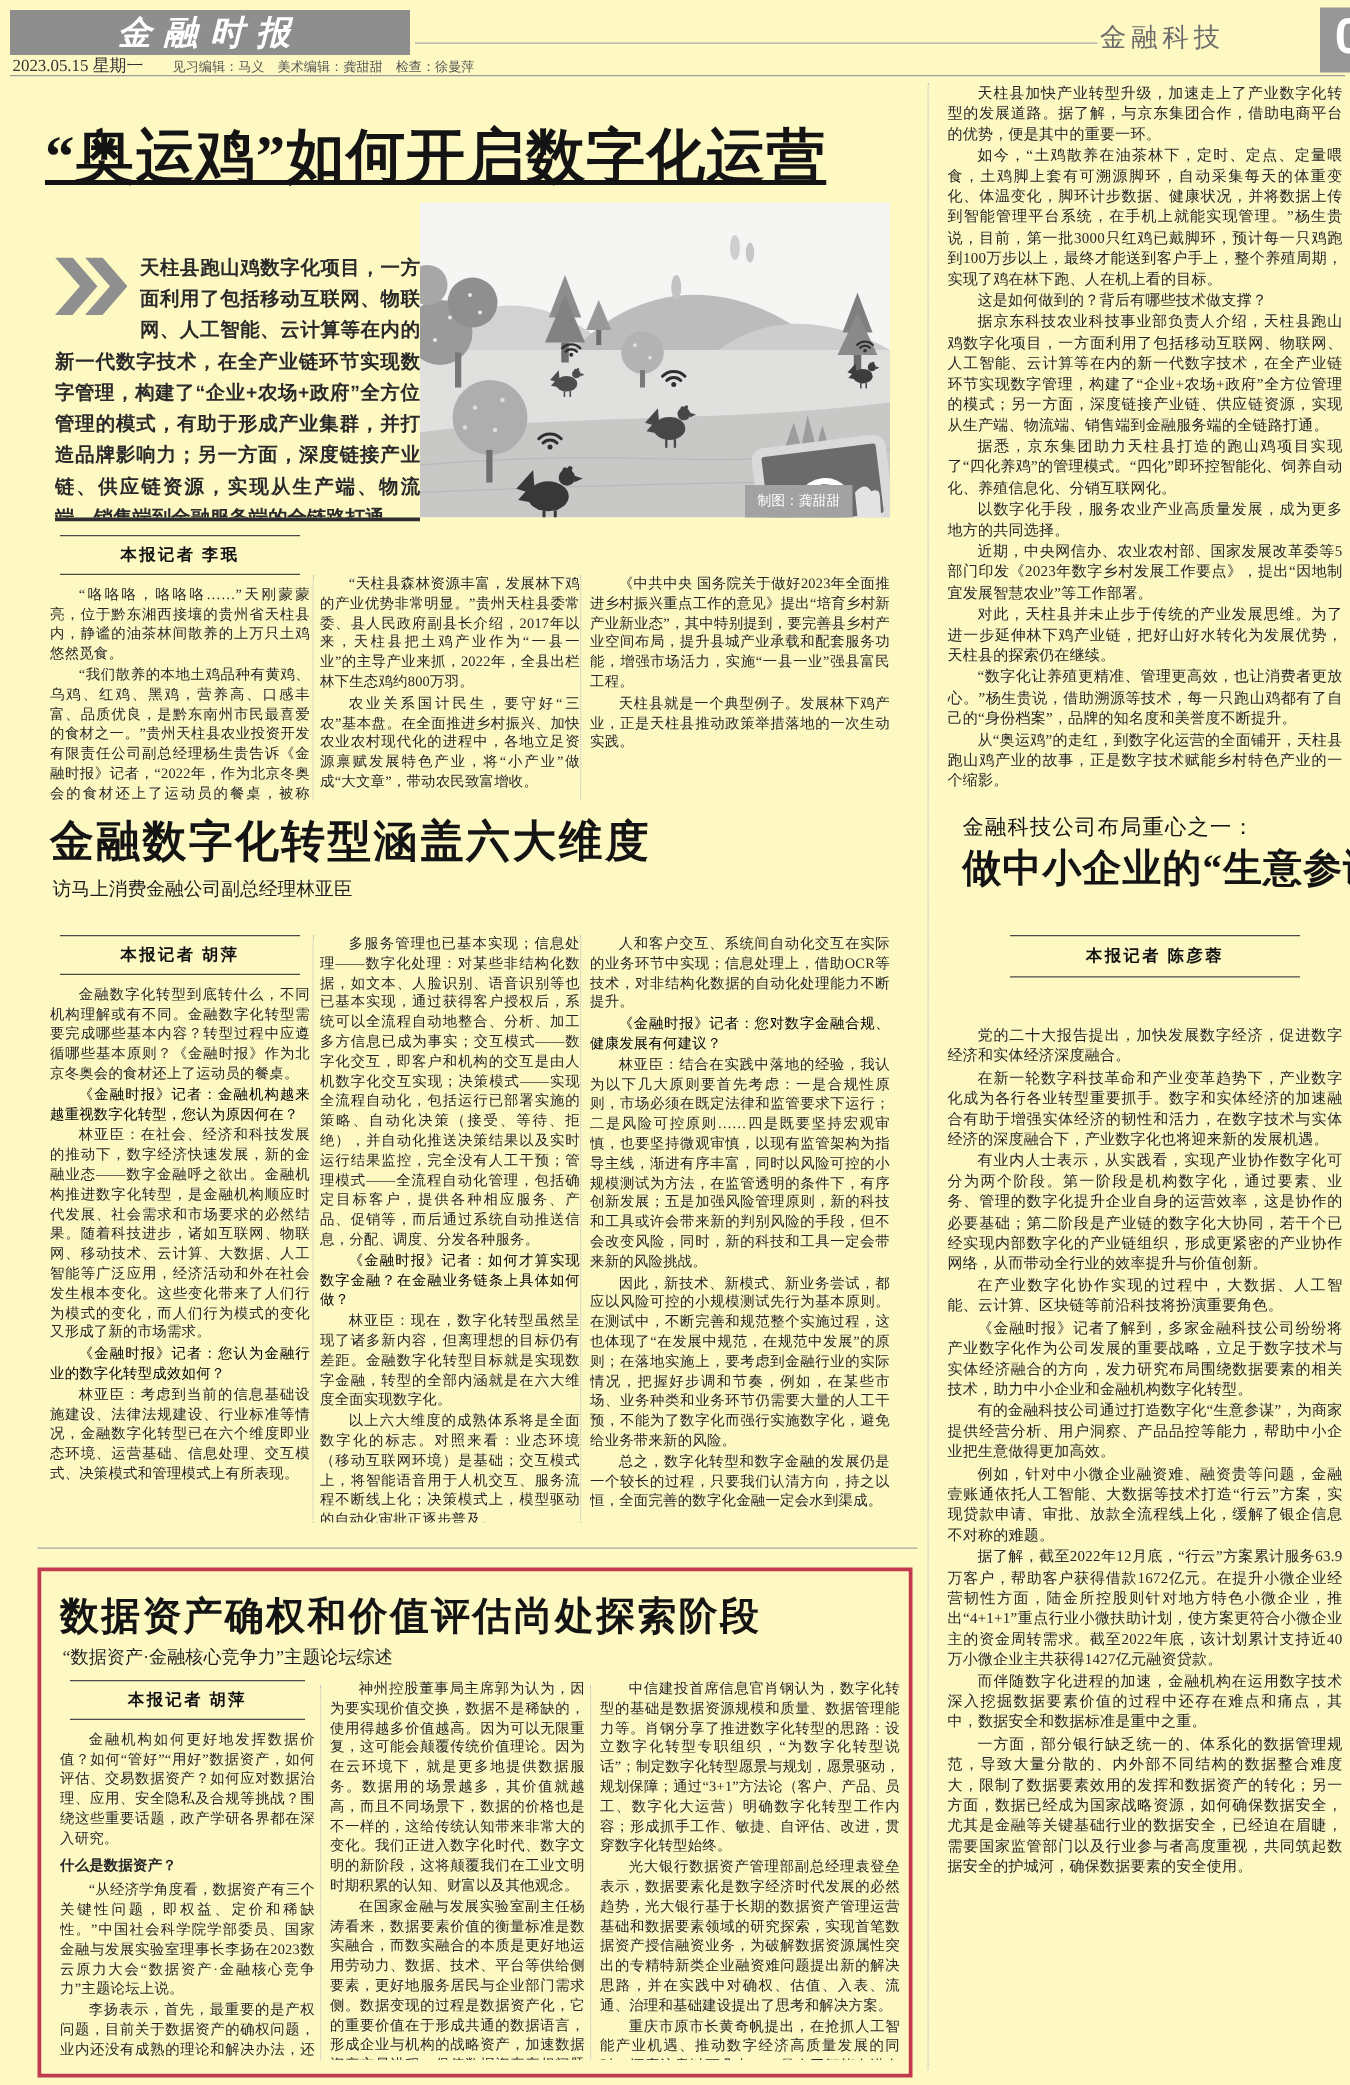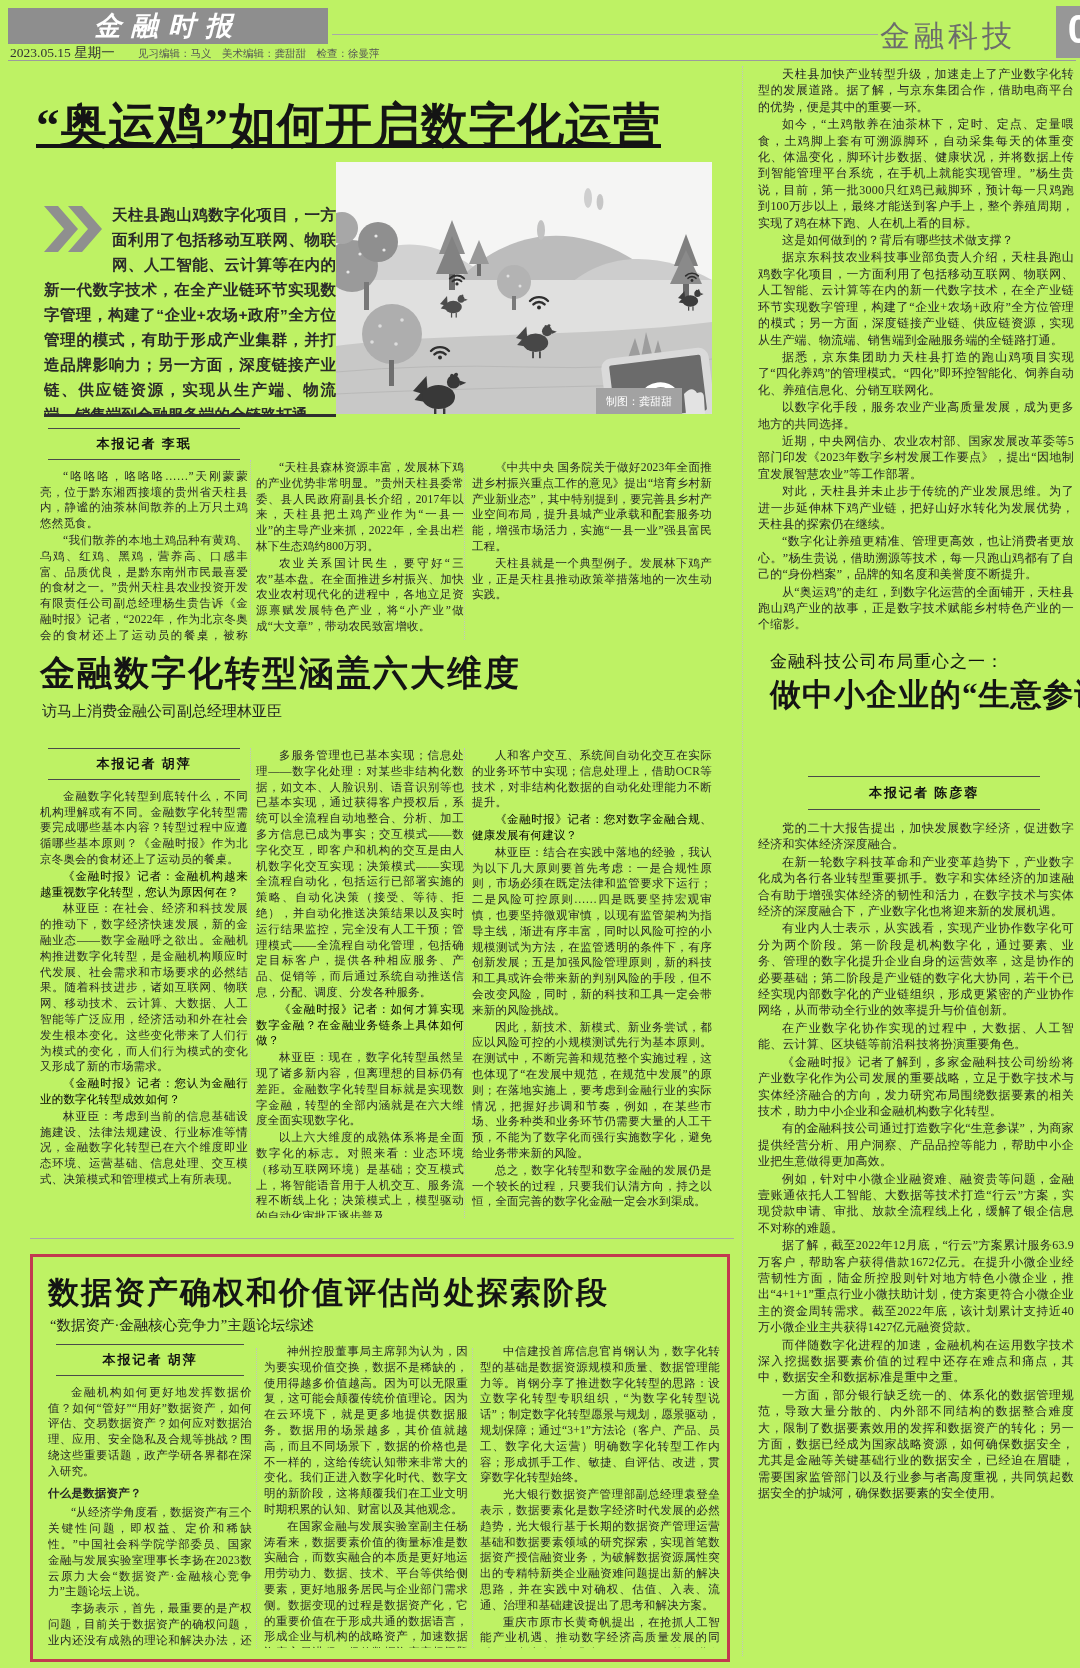--- a/index.html
+++ b/index.html
@@ -1,28 +1,28 @@
 <!DOCTYPE html>
 <html><head>
 <meta charset="utf-8">
 <style>
   html,body{margin:0;padding:0;background:#e9e8e6;}
-  #page{position:relative;width:1080px;height:1668px;background:#bef264;overflow:hidden;
+  #page{position:relative;width:1080px;height:1668px;background:#fef9c3;overflow:hidden;
         font-family:"Liberation Serif","DejaVu Serif",serif;color:#242424;}
   .hairline{position:absolute;background:#a8a8a8;height:1px;}
   .dotline{position:absolute;width:0;border-left:1px dotted #c2c2c2;}
 
   
   #logo-box{position:absolute;left:8px;top:8px;width:320px;height:36px;background:#8e8e8e;
             color:#fff;font-style:italic;font-weight:bold;font-size:27px;line-height:36px;
             text-align:center;letter-spacing:10px;}
   #date-row{position:absolute;left:10px;top:44px;font-size:13.5px;color:#333;white-space:nowrap;}
   #mast-weekday{}
   #mast-credits{margin-left:20px;font-size:10.5px;color:#555;}
-  #section-title{position:absolute;left:880px;top:16px;font-size:30px;color:#6c6c6c;
+  #section-title{position:absolute;left:880px;top:16px;font-size:21px;color:#6c6c6c;
                  letter-spacing:4px;font-family:"Liberation Sans",sans-serif;}
   #page-number{position:absolute;left:1056px;top:6px;width:68px;height:52px;background:#979797;
                color:#fff;font:bold 40px/46px "Liberation Sans",sans-serif;text-align:center;}
 
   
   .hl{position:absolute;font-weight:bold;color:#141414;white-space:nowrap;}
   #headline-main{left:36px;top:94px;font-size:47px;letter-spacing:1px;text-decoration:underline;}
   #headline-interview{left:40px;top:650px;font-size:35px;letter-spacing:2px;}
   #subhead-interview{position:absolute;left:42px;top:702px;font-size:15px;color:#1d1d1d;}
   #kicker-right{position:absolute;left:770px;top:650px;font-size:17px;color:#111;letter-spacing:1px;}
@@ -46,21 +46,21 @@
 
   
   .col{position:absolute;overflow:hidden;font-size:11.5px;line-height:15.8px;color:#272727;
        letter-spacing:.2px;}
   .col p{margin:0 0 1px 0;text-indent:2em;text-align:justify;}
   .col p.s-q{font-weight:normal;color:#000;}
   .col p.s-sub{font-weight:bold;text-indent:0;margin:6px 0 4px 0;}
   .byline{font-weight:bold;font-size:13px;letter-spacing:2px;text-align:center;
           border-top:1px solid #4a4a4a;border-bottom:1px solid #4a4a4a;
           padding:7px 0;margin:0 8px 9px 8px;color:#111;}
-  #byline-right{position:absolute;left:800px;top:748px;width:232px;margin-top:28px;}
+  #byline-right{position:absolute;left:800px;top:748px;width:232px;}
 
   
   #red-box{position:absolute;left:30px;top:1254px;width:700px;height:408px;
            box-sizing:border-box;border:3px solid #c23a50;}
 </style>
 </head>
 <body>
 
 <div id="page">
 

